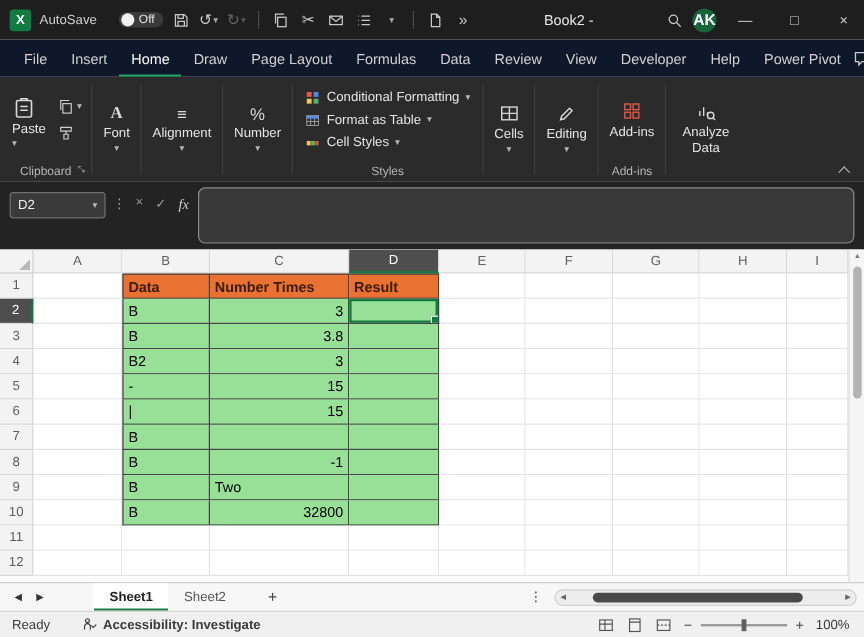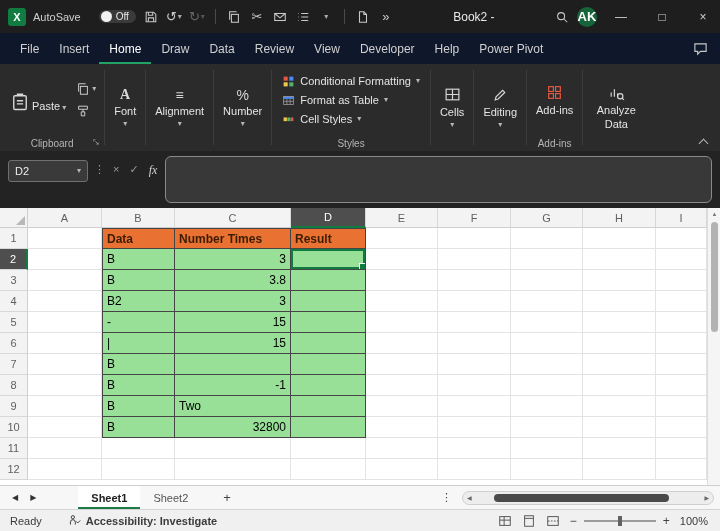--- a/index.html
+++ b/index.html
@@ -33,21 +33,21 @@
 
   
   .ribbon{height:87px;background:#2b2b2b;display:flex;align-items:stretch;color:#e4e4e4;font-size:11px;position:relative;flex:0 0 auto}
   .vsep{width:1px;background:#3d3d3d;margin:6px 0}
   .rgroup{display:flex;flex-direction:column}
   .rgrow{flex:1;display:flex;align-items:center}
   .glabelrow{height:15px;display:flex;align-items:center;justify-content:center;position:relative}
   .glabel{font-size:10px;color:#b5b5b5}
   .launcher{position:absolute;right:3px;bottom:2px}
   .launcher svg{width:9px;height:9px;stroke:#b5b5b5;fill:none;stroke-width:1.2}
-  .bigbtn{display:flex;flex-direction:row;align-items:flex-end;gap:2px;padding:4px 8px 0 10px}
+  .bigbtn{display:flex;flex-direction:column;align-items:flex-start;gap:2px;padding:4px 8px 0 10px}
   .bigbtn svg{width:20px;height:20px;stroke:#d8d8d8;fill:none;stroke-width:1.1}
   .chv{font-size:8px;color:#b5b5b5;line-height:1}
   .clipcol{display:flex;flex-direction:column;gap:8px;padding:0 8px 0 2px}
   .smallbtn{display:flex;align-items:center;gap:2px}
   .smallbtn svg{width:14px;height:14px;stroke:#d0d0d0;fill:none;stroke-width:1.1}
   .colbtn{flex:1;display:flex;flex-direction:column;align-items:center;justify-content:center;gap:3px;padding:0 9px;text-align:center}
   .colbtn .icn{font-size:14px;line-height:1;color:#d8d8d8}
   .colbtn svg{width:17px;height:17px;stroke:#d8d8d8;fill:none;stroke-width:1.1}
   .fonticon{font-family:"Liberation Serif",serif;font-weight:bold;font-size:15px}
   .stylescol{flex:1;display:flex;flex-direction:column;justify-content:center;gap:6px;padding:0 10px}
@@ -191,20 +191,22 @@
     <span class="winbtn">□</span>
     <span class="winbtn">×</span>
   </div>
 
   <div class="ribbontabs">
     <div class="rtabs">
         <div class="rtab">File</div>
         <div class="rtab">Insert</div>
         <div class="rtab active">Home</div>
         <div class="rtab">Draw</div>
+        <div class="rtab">Page Layout</div>
+        <div class="rtab">Formulas</div>
         <div class="rtab">Data</div>
         <div class="rtab">Review</div>
         <div class="rtab">View</div>
         <div class="rtab">Developer</div>
         <div class="rtab">Help</div>
         <div class="rtab">Power Pivot</div>
       </div>
     <div class="rtabright">
       <span class="qi">
           <svg viewBox="0 0 16 16">

